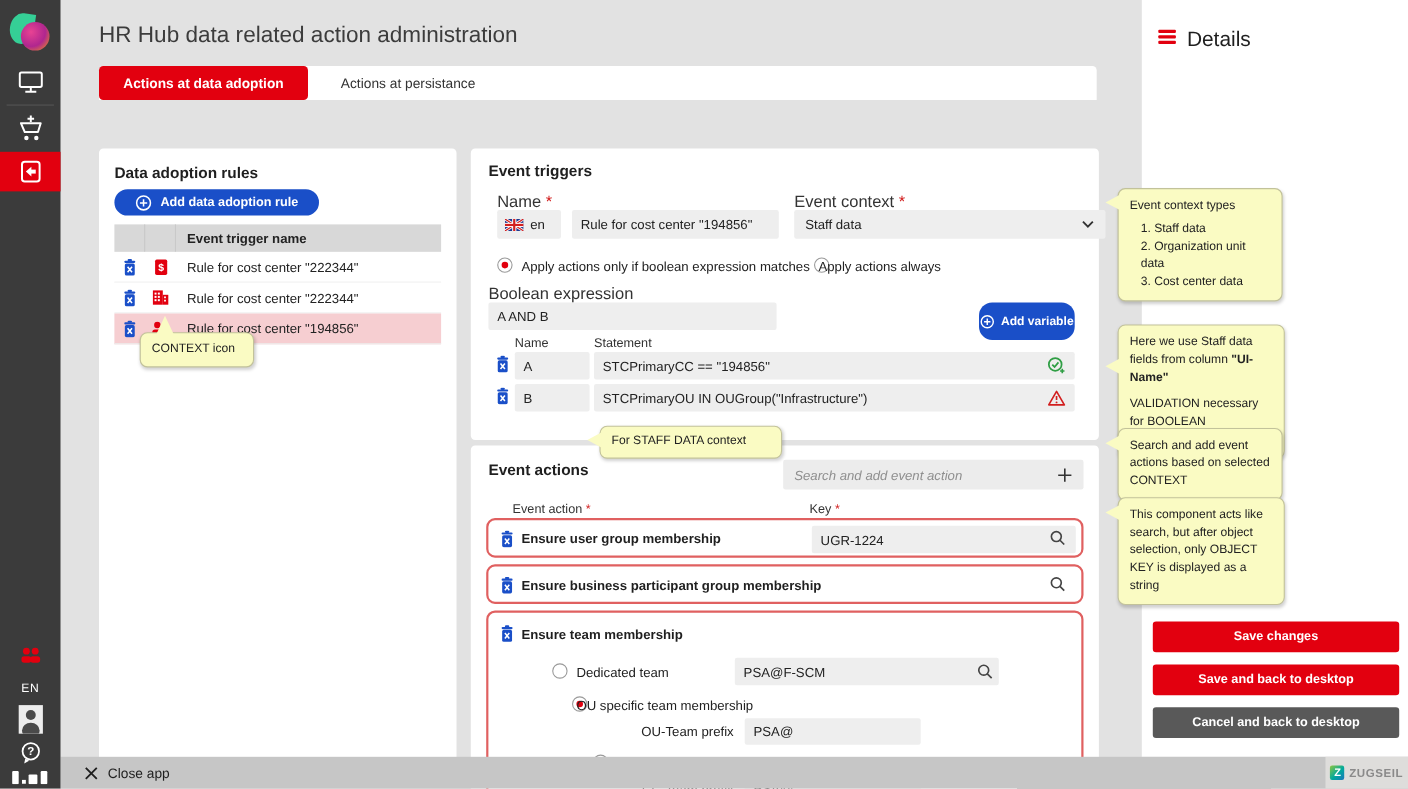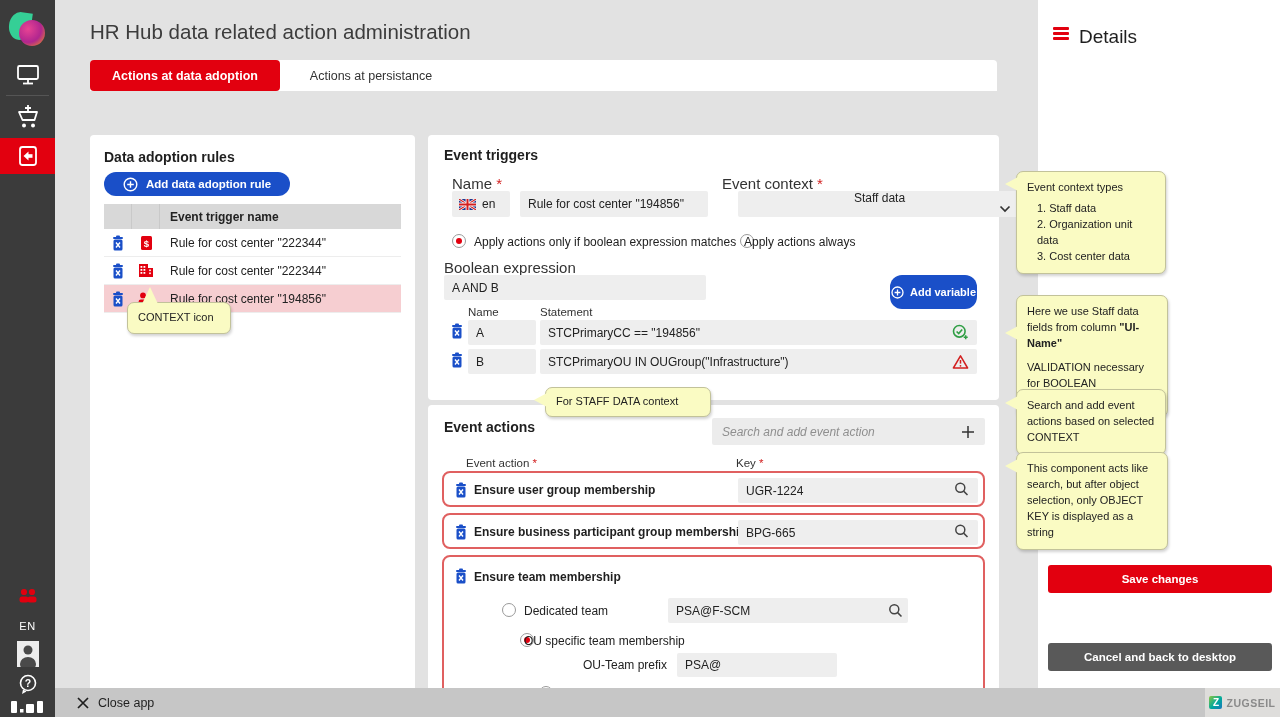--- a/index.html
+++ b/index.html
@@ -270,21 +270,21 @@
       <rect x="6.6" y="0" width="3.8" height="11" fill="#fff"></rect>
         <rect x="0" y="3.6" width="17" height="3.8" fill="#fff"></rect>
       <rect x="7.5" y="0" width="2" height="11" fill="#d21f1f"></rect>
         <rect x="0" y="4.5" width="17" height="2" fill="#d21f1f"></rect>
     </svg>
     <span style="font-size:12px;">en</span>
   </div>
   <input class="field abs" style="left: 92px; top: 56px; width: 188px; height: 26px;" value="Rule for cost center &quot;194856&quot;">
 
   <div class="lbl abs" style="left:294px;top:40px;"><span>Event context</span> <span class="star">*</span></div>
-  <div class="abs" style="left:310px;top:56px;width:283px;height:26px;background:#eee;border-radius:2px;display:flex;align-items:center;padding:0 10px;font-size:12px;flex-direction:column;">
+  <div class="abs" style="left:294px;top:56px;width:283px;height:26px;background:#eee;border-radius:2px;display:flex;align-items:center;padding:0 10px;font-size:12px;">
     <span>Staff data</span>
     <svg width="12" height="8" viewBox="0 0 12 8" style="margin-left:auto;">
         <path d="M1.5 1.5 L6 6 L10.5 1.5" stroke="#333" stroke-width="1.7" fill="none"></path>
       </svg>
   </div>
 
   <span class="radio checked abs" style="left:24px;top:99px;"></span>
   <span class="radio-lbl abs" style="left:46px;top:100px;">Apply actions only if boolean expression matches</span>
   <span class="radio abs" style="left:294px;top:99px;"></span>
   <span class="radio-lbl abs" style="left:316px;top:100px;">Apply actions always</span>
@@ -374,21 +374,20 @@
   <div class="action-row" style="top:108px;height:36px;">
     <div class="abs" style="left:10px;top:9px;">
       <svg width="14" height="16" viewBox="0 0 14 16">
           <rect x="2" y="2" width="10" height="2" rx="1" fill="#1a4fc8"></rect>
           <rect x="5" y="0.5" width="4" height="2" rx="1" fill="#1a4fc8"></rect>
           <rect x="2.5" y="4.5" width="9" height="11" rx="1.5" fill="#1a4fc8"></rect>
           <path d="M5 7.5 L9 12.5 M9 7.5 L5 12.5" stroke="#fff" stroke-width="1.4"></path>
         </svg>
     </div>
     <div class="action-name abs" style="left:30px;top:10px;">Ensure business participant group membership</div>
-    <input class="field abs" style="left: 294px; top: 5px; width: 240px; height: 25px;" value="BPG-665">
     <svg class="mag" style="right:14px;" width="15" height="15" viewBox="0 0 15 15">
         <circle cx="6.3" cy="6.3" r="4.5" fill="none" stroke="#444" stroke-width="1.5"></circle>
         <line x1="9.6" y1="9.6" x2="13.5" y2="13.5" stroke="#444" stroke-width="1.5"></line>
       </svg>
   </div>
 
   <div class="action-row" style="top:150px;height:200px;">
     <div class="abs" style="left:10px;top:11px;">
       <svg width="14" height="16" viewBox="0 0 14 16">
           <rect x="2" y="2" width="10" height="2" rx="1" fill="#1a4fc8"></rect>
@@ -426,20 +425,21 @@
 
 <div id="details-panel" class="abs">
   <div class="abs" style="left:15px;top:27px;">
     <div class="ham-line"></div>
       <div class="ham-line"></div>
       <div class="ham-line" style="margin-bottom:0;"></div>
   </div>
   <div id="details-title" class="abs" style="left:41px;top:26px;">Details</div>
 
   <button class="btn-big red" style="top:565px;">Save changes</button>
+  <button class="btn-big red" style="top:604px;">Save and back to desktop</button>
   <button class="btn-big gray" style="top:643px;">Cancel and back to desktop</button>
 </div>
 
 <div class="note" style="left:1016px;top:171px;width:150px;">
   <div class="tail-left" style="top:5px;"></div>
   <div class="note-title">Event context types</div>
   <div class="note-list">
     <div>1. Staff data</div>
     <div>2. Organization unit data</div>
     <div>3. Cost center data</div>

